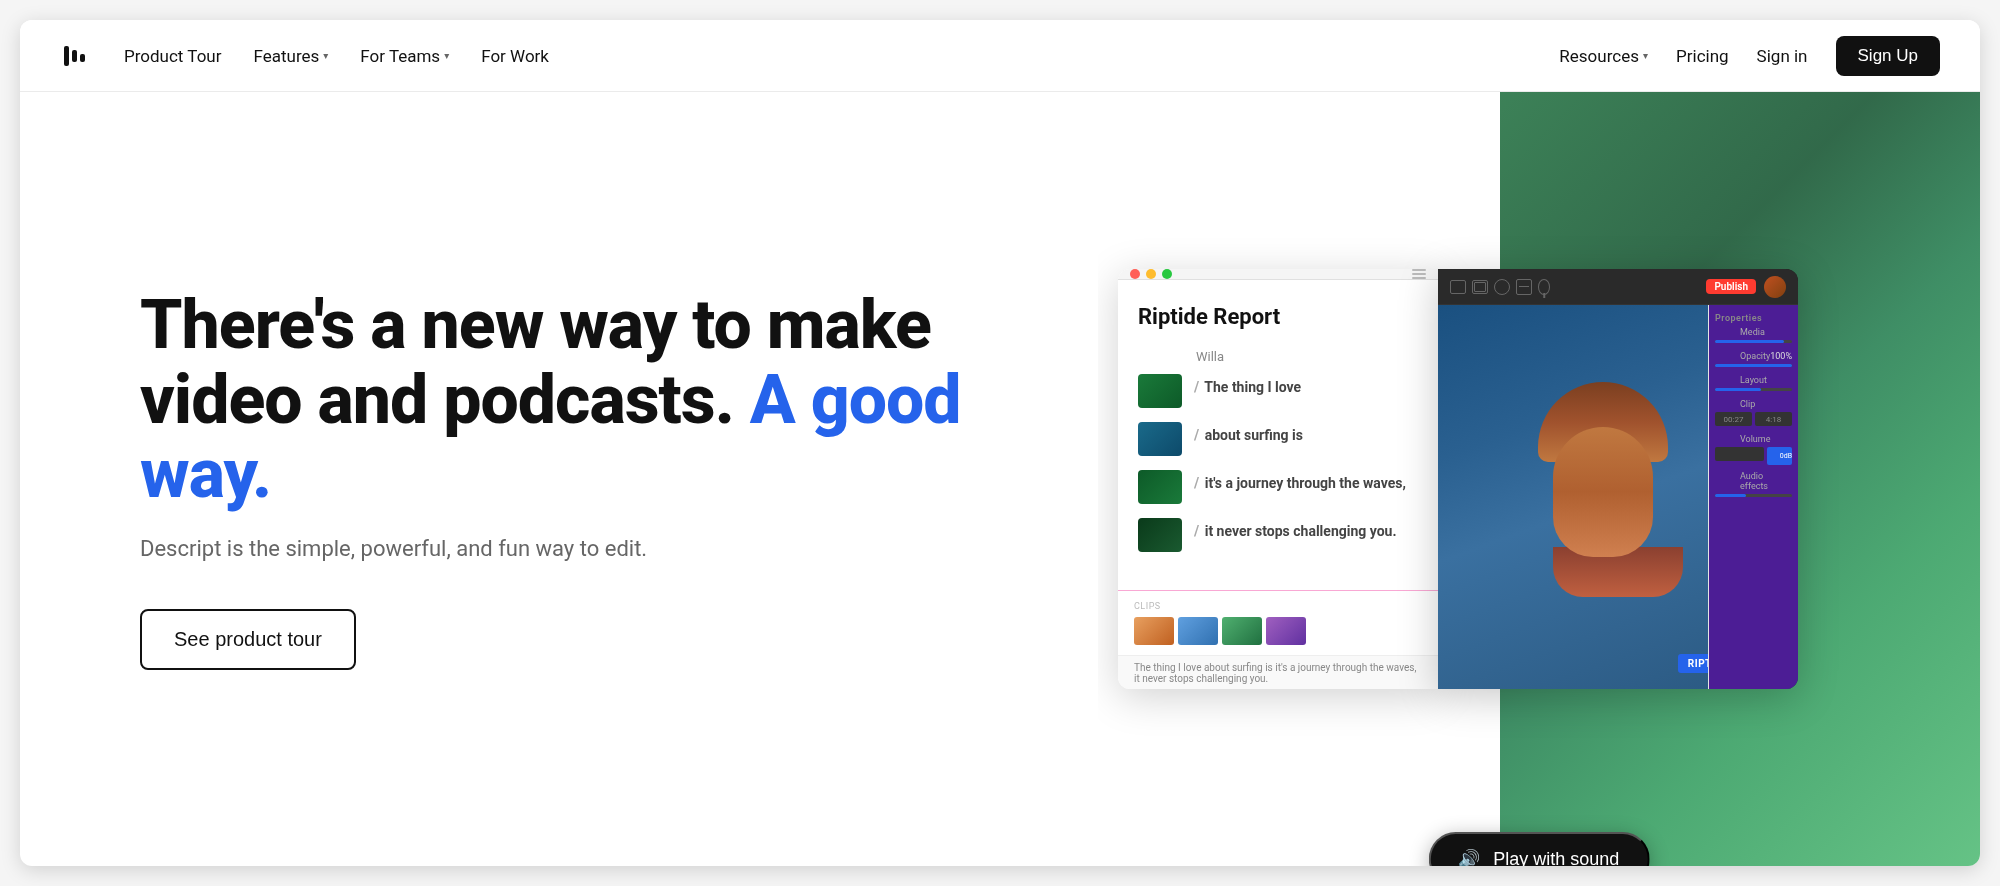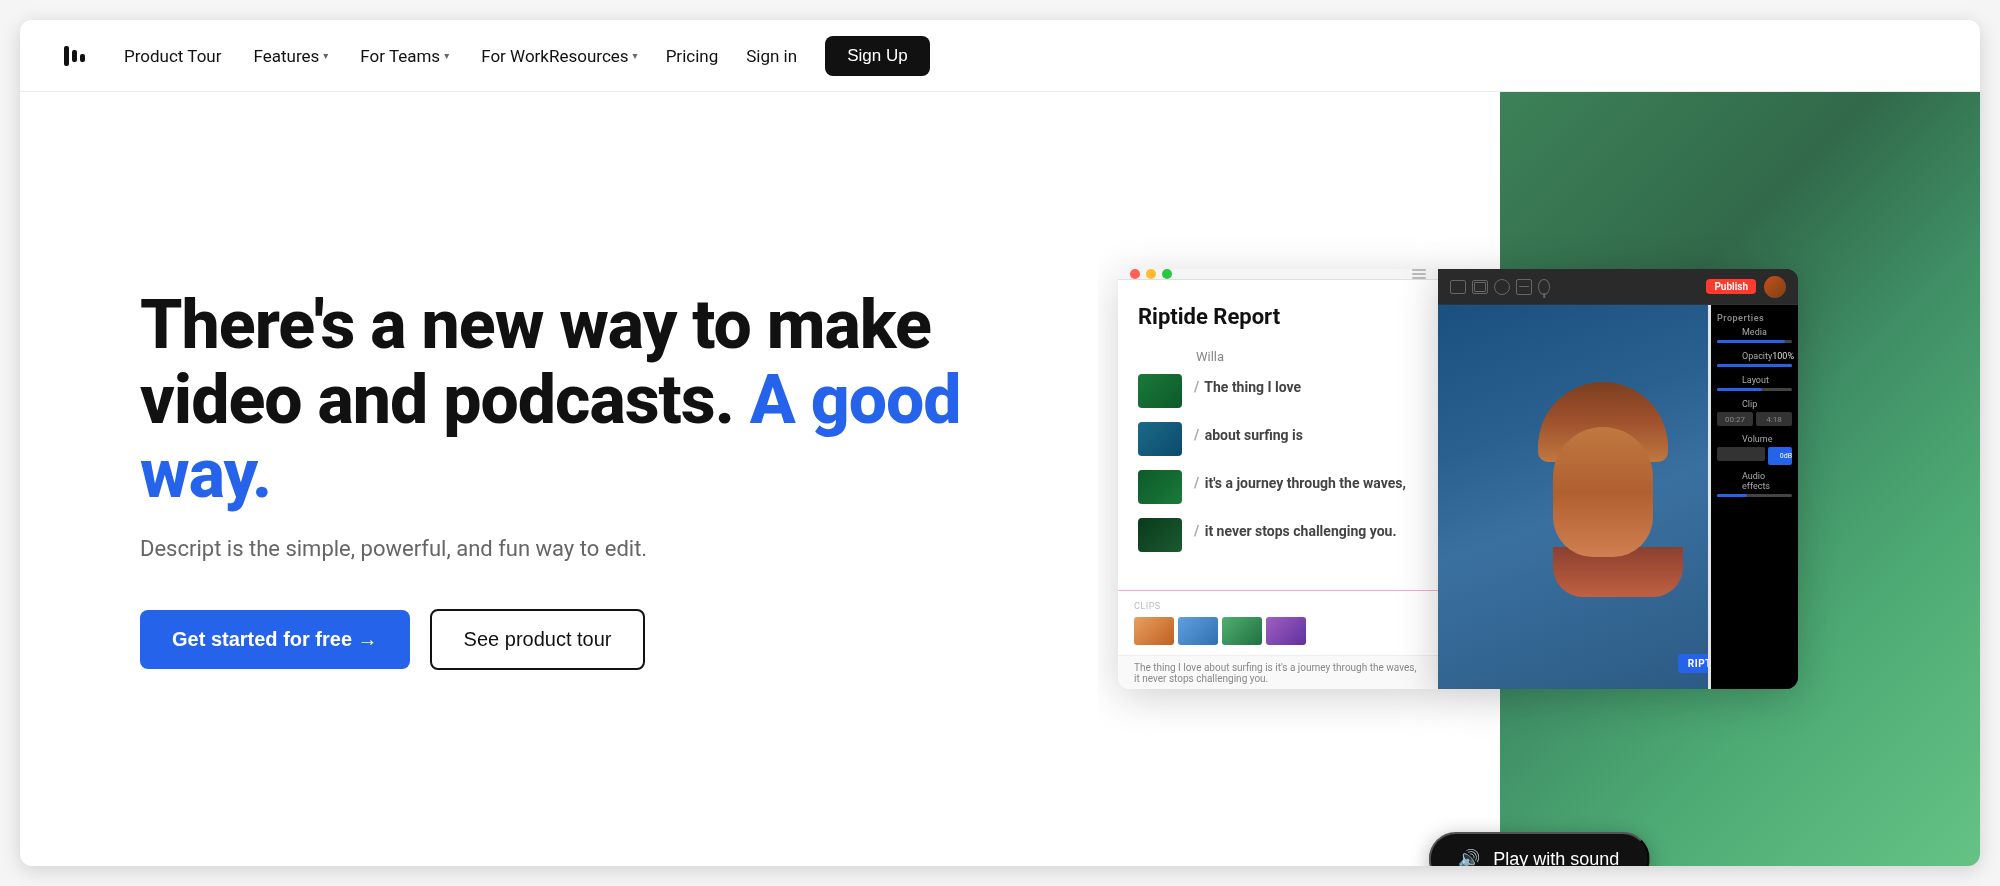--- a/index.html
+++ b/index.html
@@ -25,21 +25,21 @@
       box-shadow: 0 4px 20px rgba(0,0,0,0.15);
       overflow: hidden;
       display: flex;
       flex-direction: column;
     }
 
     
     .navbar {
       display: flex;
       align-items: center;
-      justify-content: flex-start;
+      justify-content: space-between;
       padding: 0 40px;
       height: 72px;
       border-bottom: 1px solid #ebebeb;
       background: #fff;
       flex-shrink: 0;
     }
 
     .nav-left {
       display: flex;
       align-items: center;
@@ -379,22 +379,22 @@
       text-transform: uppercase;
     }
 
     
     .properties-panel {
       position: absolute;
       right: 0;
       top: 0;
       bottom: 0;
       width: 90px;
-      background: #000000;
-      border-left: 3px solid #e5e5e5;
+      background: #4c1d95;
+      border-left: 1px solid #e5e5e5;
       padding: 8px 6px;
     }
 
     .prop-label {
       font-size: 9px;
       color: #888;
       margin-bottom: 4px;
       font-weight: 600;
       letter-spacing: 0.5px;
     }
@@ -522,21 +522,20 @@
 
   <div class="main-content">
 
     <div class="hero-left">
       <h1 class="hero-heading">
         <span>There's a new way to make video and podcasts.</span>
         <span class="hero-heading-blue">A good way.</span>
       </h1>
       <p class="hero-subtitle">Descript is the simple, powerful, and fun way to edit.</p>
       <div class="hero-buttons">
-        <button class="btn-primary">Get started for free →</button>
         <button class="btn-secondary">See product tour</button>
       </div>
     </div>
 
     <div class="hero-right">
 
       <div class="ocean-bg"></div>
 
       <div class="hero-right-inner">
         <div class="editor-panel">

